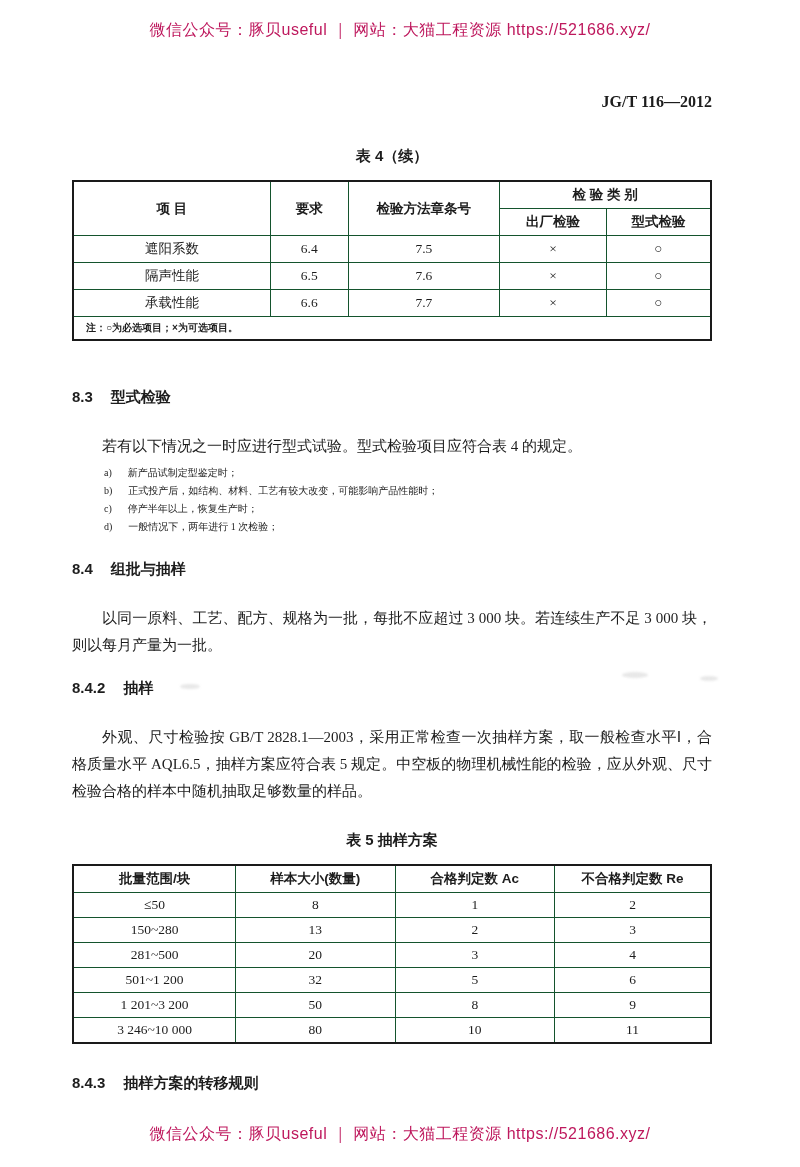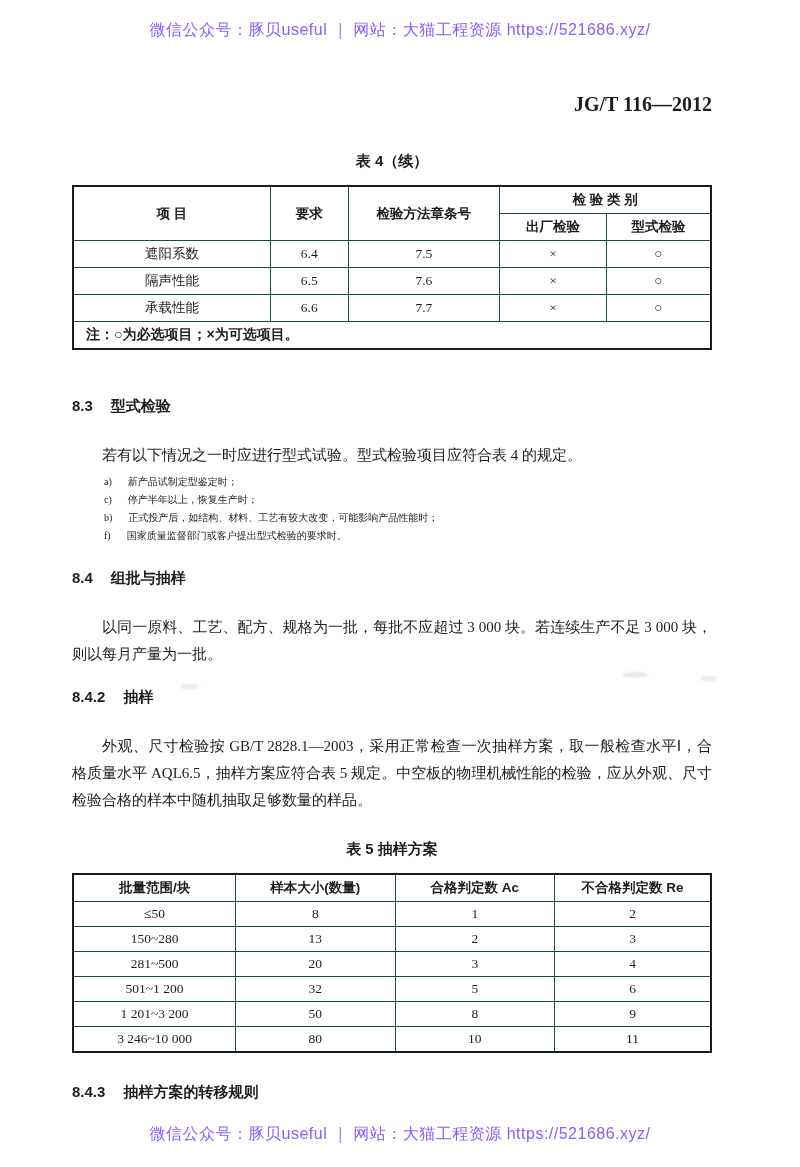--- a/index.html
+++ b/index.html
@@ -1,37 +1,37 @@
 <!DOCTYPE html>
 <html><head>
 <meta charset="utf-8">
 <style>
   * { margin:0; padding:0; box-sizing:border-box; }
   body {
     width:800px; height:1167px; background:#ffffff; position:relative;
     font-family:"Liberation Serif", serif; color:#1d1d1d; overflow:hidden;
   }
   .watermark {
-    width:100%; text-align:center; color:#8b5cf6; font-size:16px;
+    width:100%; text-align:center; color:#be185d; font-size:16px;
     font-family:"Liberation Sans", sans-serif; letter-spacing:0.5px;
   }
   .wm-top { padding-top:20px; }
   .wm-bottom { position:absolute; bottom:22px; left:0; }
   .content { width:640px; margin-left:72px; }
-  .doc-number { text-align:right; margin-top:52px; font-size:20px; font-weight:bold; }
+  .doc-number { text-align:right; margin-top:52px; font-size:16px; font-weight:bold; }
   .tbl-title { text-align:center; font-weight:bold; font-size:15px;
     font-family:"Liberation Sans", sans-serif; }
   .tbl-title.t4t { margin-top:36px; }
   .tbl-title.t5t { margin-top:26px; }
   table { border-collapse:collapse; width:100%; margin-top:14px; border:2px solid #1a1a1a; }
   th, td { border:1px solid #14532d; font-size:13.5px; text-align:center;
     padding:4px 4px; vertical-align:middle; }
   th { font-weight:bold; font-family:"Liberation Sans", sans-serif; }
   td { font-family:"Liberation Serif", serif; }
-  .note-cell { text-align:left; padding-left:12px; font-weight:bold; font-size:14px;
+  .note-cell { text-align:left; padding-left:12px; font-weight:bold; font-size:10px;
     font-family:"Liberation Sans", sans-serif; }
   .sec-heading { font-family:"Liberation Sans", sans-serif; font-weight:bold;
     font-size:15px; }
   .h83 { margin-top:47px; }
   .h84 { margin-top:24px; }
   .h841, .h842 { margin-top:20px; }
   .h843 { margin-top:30px; }
   .h-num { margin-right:18px; }
   .para { font-size:15px; line-height:1.8; text-indent:2em; margin-top:26px; text-align:justify; }
   .list { margin-top:4px; }
@@ -101,27 +101,27 @@
     <span class="h-num">8.3</span><span>型式检验</span>
   </div>
 
   <div class="para">若有以下情况之一时应进行型式试验。型式检验项目应符合表 4 的规定。</div>
 
   <div class="list">
     <div class="list-item">
       <span class="li-label">a)</span><span>新产品试制定型鉴定时；</span>
     </div>
     <div class="list-item">
+      <span class="li-label">b)</span><span>正式投产后，如结构、材料、工艺有较大改变，可能影响产品性能时；</span>
+    </div>
+    <div class="list-item">
       <span class="li-label">c)</span><span>停产半年以上，恢复生产时；</span>
     </div>
     <div class="list-item">
-      <span class="li-label">b)</span><span>正式投产后，如结构、材料、工艺有较大改变，可能影响产品性能时；</span>
-    </div>
-    <div class="list-item">
-      <span class="li-label">f)</span><span>国家质量监督部门或客户提出型式检验的要求时。</span>
+      <span class="li-label">d)</span><span>一般情况下，两年进行 1 次检验；</span>
     </div>
   </div>
 
   <div class="sec-heading h84">
     <span class="h-num">8.4</span><span>组批与抽样</span>
   </div>
 
 
   <div class="para">以同一原料、工艺、配方、规格为一批，每批不应超过 3 000 块。若连续生产不足 3 000 块，则以每月产量为一批。</div>
 

